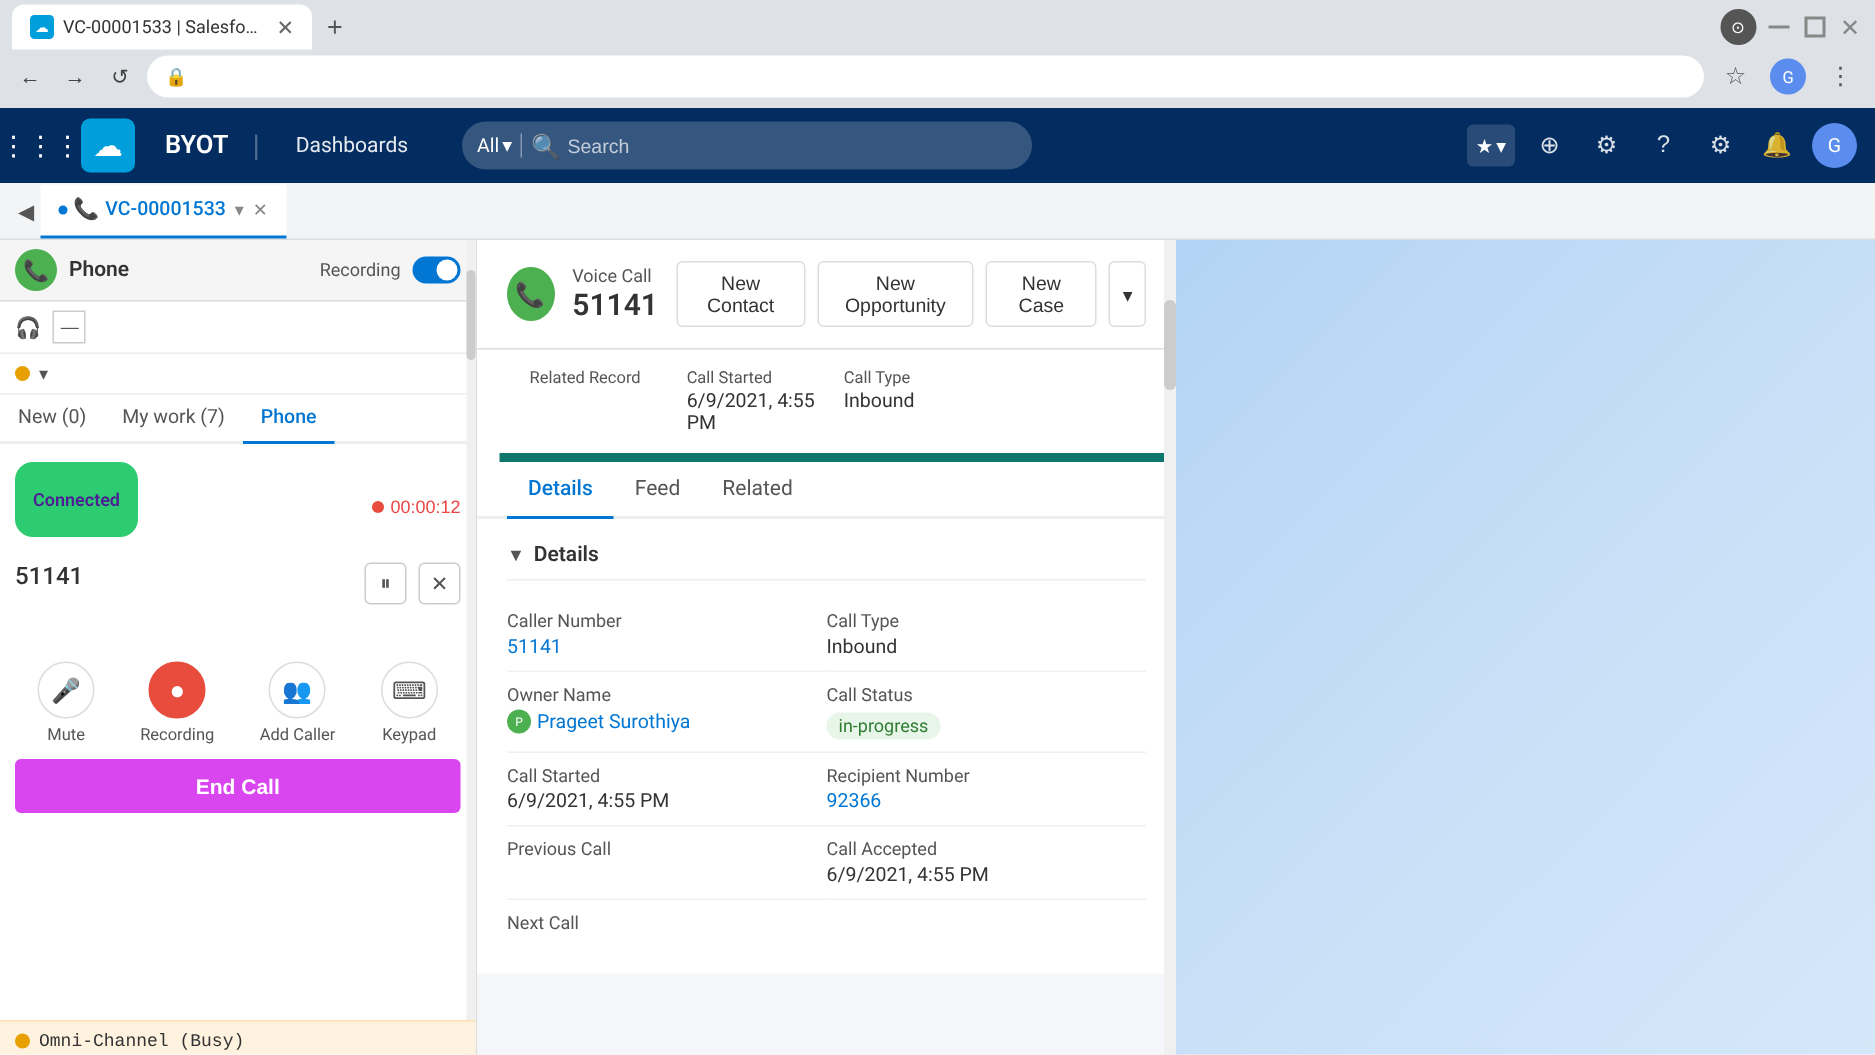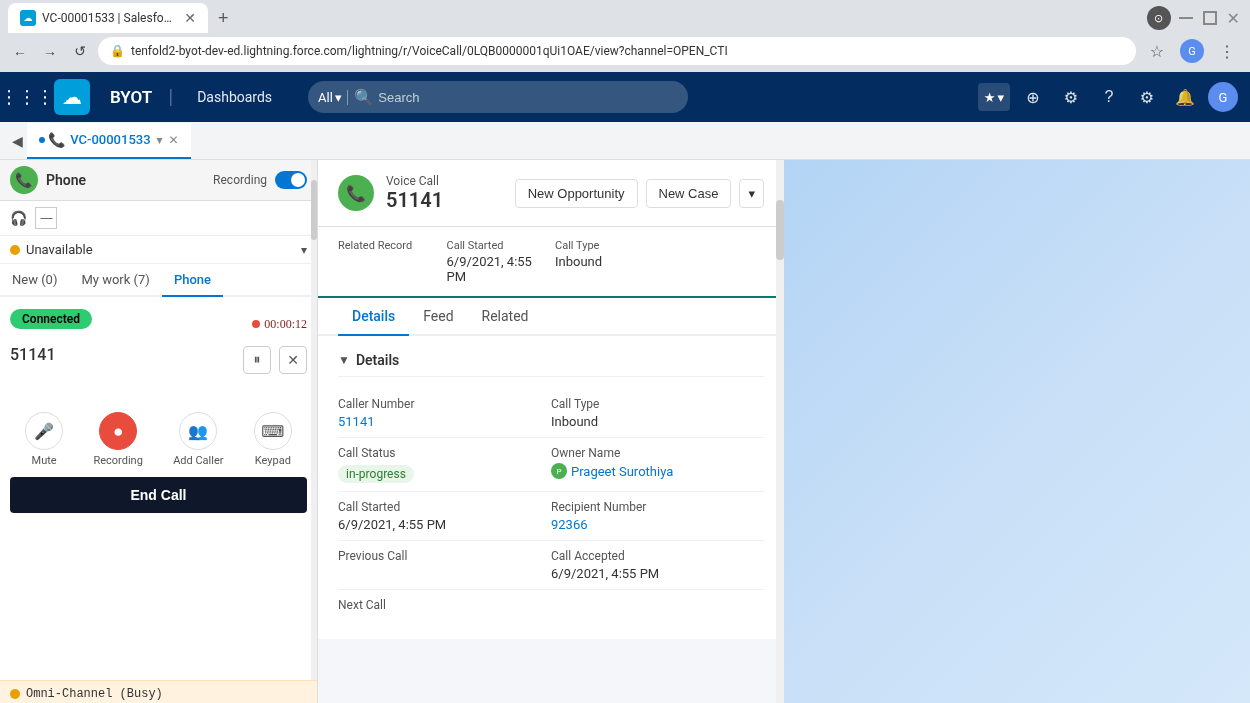--- a/index.html
+++ b/index.html
@@ -74,55 +74,55 @@
     .status-text { font-size: 13px; color: #333; flex: 1; }
     .status-dropdown { color: #555; font-size: 12px; }
 
     
     .work-tabs { display: flex; border-bottom: 2px solid #eee; }
     .work-tab { padding: 8px 12px; font-size: 13px; color: #555; cursor: pointer; }
     .work-tab.active { color: #0176d3; border-bottom: 2px solid #0176d3; margin-bottom: -2px; font-weight: 500; }
 
     
     .call-area { padding: 12px 10px; }
-    .connected-badge { background: #2ecc71; color: #000000; border-radius: 12px; padding: 3px 12px; font-size: 12px; font-weight: 600; display: inline-block; margin-bottom: 8px; }
+    .connected-badge { background: #2ecc71; color: #4c1d95; border-radius: 12px; padding: 18px 12px; font-size: 12px; font-weight: 600; display: inline-block; margin-bottom: 8px; }
     .call-timer { display: flex; align-items: center; gap: 4px; float: right; margin-top: 2px; }
     .timer-dot { width: 8px; height: 8px; background: #e74c3c; border-radius: 50%; }
-    .timer-text { font-size: 12px; color: #7f1d1d; font-family: Liberation Serif, serif; }
+    .timer-text { font-size: 12px; color: #ef4444; font-family: Liberation Sans, sans-serif; }
     .call-number { font-size: 16px; font-weight: 500; color: #333; margin-bottom: 10px; clear: both; }
     .call-controls { display: flex; gap: 8px; float: right; margin-top: -24px; }
     .ctrl-btn { width: 28px; height: 28px; border: 1px solid #ccc; background: white; border-radius: 4px; cursor: pointer; display: flex; align-items: center; justify-content: center; font-size: 14px; color: #555; }
 
     
     .action-buttons { display: flex; justify-content: space-around; padding: 16px 10px 10px; }
     .action-btn { display: flex; flex-direction: column; align-items: center; gap: 4px; cursor: pointer; }
     .action-icon { width: 38px; height: 38px; border: 1px solid #ddd; border-radius: 50%; display: flex; align-items: center; justify-content: center; font-size: 16px; color: #555; background: white; }
     .action-icon.record-active { background: #e74c3c; color: white; border-color: #e74c3c; }
     .action-label { font-size: 11px; color: #555; }
 
     
-    .end-call-btn { background: #0f172a; color: white; border: none; border-radius: 4px; padding: 10px; width: calc(100% - 20px); margin: 0 10px; font-size: 14px; font-weight: 600; cursor: pointer; }
+    .end-call-btn { background: #d946ef; color: white; border: none; border-radius: 4px; padding: 10px; width: calc(100% - 20px); margin: 0 10px; font-size: 14px; font-weight: 600; cursor: pointer; }
 
     
     .bottom-status { position: absolute; bottom: 0; left: 0; right: 0; background: #fff3e0; padding: 6px 10px; display: flex; align-items: center; gap: 6px; border-top: 1px solid #ffe0b2; }
     .status-dot-orange { width: 10px; height: 10px; background: #e8a000; border-radius: 50%; }
     .bottom-status-text { font-size: 12px; color: #333; font-family: Liberation Mono, monospace; }
 
     
     .detail-panel { flex: 1; background: white; overflow-y: auto; }
     .detail-header { background: white; border-bottom: 1px solid #ddd; padding: 14px 20px; display: flex; align-items: center; gap: 12px; }
     .voice-icon { width: 36px; height: 36px; background: #4caf50; border-radius: 50%; display: flex; align-items: center; justify-content: center; color: white; font-size: 16px; }
     .voice-call-label { font-size: 12px; color: #555; }
     .voice-call-number { font-size: 20px; font-weight: 600; color: #333; }
     .action-btns { display: flex; gap: 8px; margin-left: auto; }
     .header-action-btn { background: white; border: 1px solid #ddd; border-radius: 4px; padding: 6px 12px; font-size: 13px; cursor: pointer; color: #333; }
     .header-more-btn { background: white; border: 1px solid #ddd; border-radius: 4px; padding: 6px 8px; font-size: 13px; cursor: pointer; color: #333; }
 
     
-    .record-fields { padding: 12px 20px; border-bottom: 2px solid #0f766e; display: grid; grid-template-columns: 1fr 1fr 1fr 1fr; gap: 8px; }
+    .record-fields { padding: 12px 20px; border-bottom: 6px solid #0f766e; display: grid; grid-template-columns: 1fr 1fr 1fr 1fr; gap: 8px; margin-left: 15px; }
     .field-group { display: flex; flex-direction: column; }
     .field-label { font-size: 11px; color: #555; margin-bottom: 2px; }
     .field-value { font-size: 13px; color: #333; }
 
     
     .detail-tabs { display: flex; border-bottom: 2px solid #eee; padding: 0 20px; }
     .detail-tab { padding: 10px 14px; font-size: 14px; color: #555; cursor: pointer; border-bottom: 2px solid transparent; margin-bottom: -2px; }
     .detail-tab.active { color: #0176d3; border-bottom: 2px solid #0176d3; font-weight: 500; }
 
     
@@ -165,21 +165,20 @@
     <div style="color:#888;font-size:16px;cursor:pointer;margin:0 2px;">✕</div>
   </div>
 </div>
 
 <div class="address-bar-row">
   <button class="browser-btn">←</button>
   <button class="browser-btn">→</button>
   <button class="browser-btn">↺</button>
   <div class="address-bar">
     <span class="lock-icon">🔒</span>
-    <span class="address-text">tenfold2-byot-dev-ed.lightning.force.com/lightning/r/VoiceCall/0LQB0000001qUi1OAE/view?channel=OPEN_CTI</span>
   </div>
   <div class="sf-header-icons" style="margin-left:0;">
     <button class="sf-icon-btn" style="color:#555">☆</button>
     <div class="profile-circle" style="width:24px;height:24px;border-radius:50%;background:#5a8dee;display:flex;align-items:center;justify-content:center;color:white;font-size:11px;cursor:pointer;">G</div>
     <button class="sf-icon-btn" style="color:#555">⋮</button>
   </div>
 </div>
 
 <div class="app-wrapper">
 
@@ -247,21 +246,20 @@
         </div>
       </div>
 
       <div class="omni-channel-bar">
         <span class="omni-icon">🎧</span>
         <button class="minimize-btn">—</button>
       </div>
 
       <div class="status-bar">
         <div class="status-dot-yellow"></div>
-        <span class="status-text">Unavailable</span>
         <span class="status-dropdown">▾</span>
       </div>
 
       <div class="work-tabs">
         <div class="work-tab">New (0)</div>
         <div class="work-tab">My work (7)</div>
         <div class="work-tab active">Phone</div>
       </div>
 
       <div class="call-area">
@@ -311,20 +309,21 @@
     <div style="flex:1;position:relative;overflow:hidden;">
       <div class="detail-panel">
 
         <div class="detail-header">
           <div class="voice-icon">📞</div>
           <div>
             <div class="voice-call-label">Voice Call</div>
             <div class="voice-call-number">51141</div>
           </div>
           <div class="action-btns">
+            <button class="header-action-btn">New Contact</button>
             <button class="header-action-btn">New Opportunity</button>
             <button class="header-action-btn">New Case</button>
             <button class="header-more-btn">▾</button>
           </div>
         </div>
 
         <div class="record-fields">
           <div class="field-group">
             <span class="field-label">Related Record</span>
             <span class="field-value"></span>
@@ -355,33 +354,33 @@
 
             <div class="field-row">
               <div class="detail-field-label">Caller Number</div>
               <div class="detail-field-value link">51141</div>
             </div>
             <div class="field-row">
               <div class="detail-field-label">Call Type</div>
               <div class="detail-field-value">Inbound</div>
             </div>
 
-            <div class="field-row">
-              <div class="detail-field-label">Call Status</div>
-              <div class="detail-field-value status-badge">in-progress</div>
-            </div>
             <div class="field-row">
               <div class="detail-field-label">Owner Name</div>
               <div style="display:flex;align-items:center;gap:4px;">
                 <div style="width:16px;height:16px;background:#4caf50;border-radius:50%;display:flex;align-items:center;justify-content:center;">
                   <span style="color:white;font-size:8px;">P</span>
                 </div>
                 <a class="detail-field-value link" style="text-decoration:none;color:#0176d3;">Prageet Surothiya</a>
               </div>
             </div>
+            <div class="field-row">
+              <div class="detail-field-label">Call Status</div>
+              <div class="detail-field-value status-badge">in-progress</div>
+            </div>
 
             <div class="field-row">
               <div class="detail-field-label">Call Started</div>
               <div class="detail-field-value">6/9/2021, 4:55 PM</div>
             </div>
             <div class="field-row">
               <div class="detail-field-label">Recipient Number</div>
               <div class="detail-field-value link">92366</div>
             </div>
 

